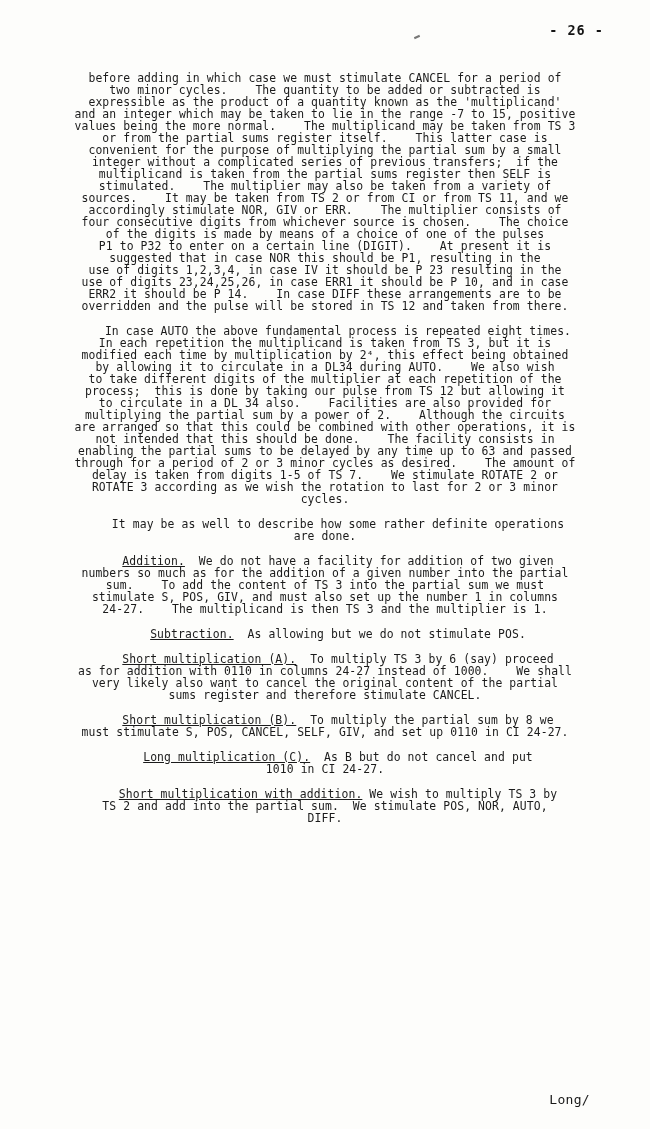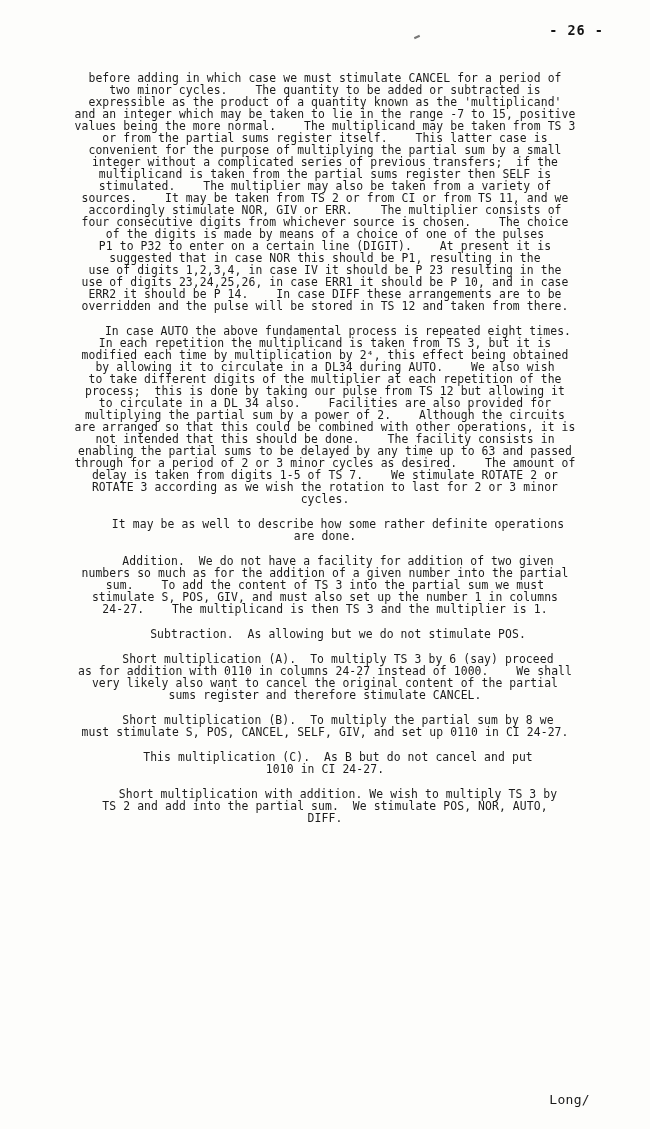--- a/index.html
+++ b/index.html
@@ -47,20 +47,21 @@
     margin: 0 0 13px 0;
     white-space: pre-wrap;
     text-align: center;
     letter-spacing: .1px;
     color: #1b1b1b;
   }
   p.indent {
     text-indent: 26px;
   }
   .u {
+    text-decoration: underline;
   }
   .footer {
     position: absolute;
     right: 60px;
     bottom: 22px;
     font-size: 13px;
     letter-spacing: .3px;
   }
 </style>
 </head>
@@ -121,21 +122,21 @@
   <p class="para indent"><span class="u">Subtraction.</span><span>  As allowing but we do not stimulate POS.</span></p>
 
   <p class="para indent"><span class="u">Short multiplication (A).</span><span>  To multiply TS 3 by 6 (say) proceed
 as for addition with 0110 in columns 24-27 instead of 1000.    We shall
 very likely also want to cancel the original content of the partial
 sums register and therefore stimulate CANCEL.</span></p>
 
   <p class="para indent"><span class="u">Short multiplication (B).</span><span>  To multiply the partial sum by 8 we
 must stimulate S, POS, CANCEL, SELF, GIV, and set up 0110 in CI 24-27.</span></p>
 
-  <p class="para indent"><span class="u">This multiplication (C).</span><span>  As B but do not cancel and put
+  <p class="para indent"><span class="u">Long multiplication (C).</span><span>  As B but do not cancel and put
 1010 in CI 24-27.</span></p>
 
   <p class="para indent"><span class="u">Short multiplication with addition.</span><span> We wish to multiply TS 3 by
 TS 2 and add into the partial sum.  We stimulate POS, NOR, AUTO,
 DIFF.</span></p>
 
   <div class="footer">Long/</div>
 
 </div>
 

